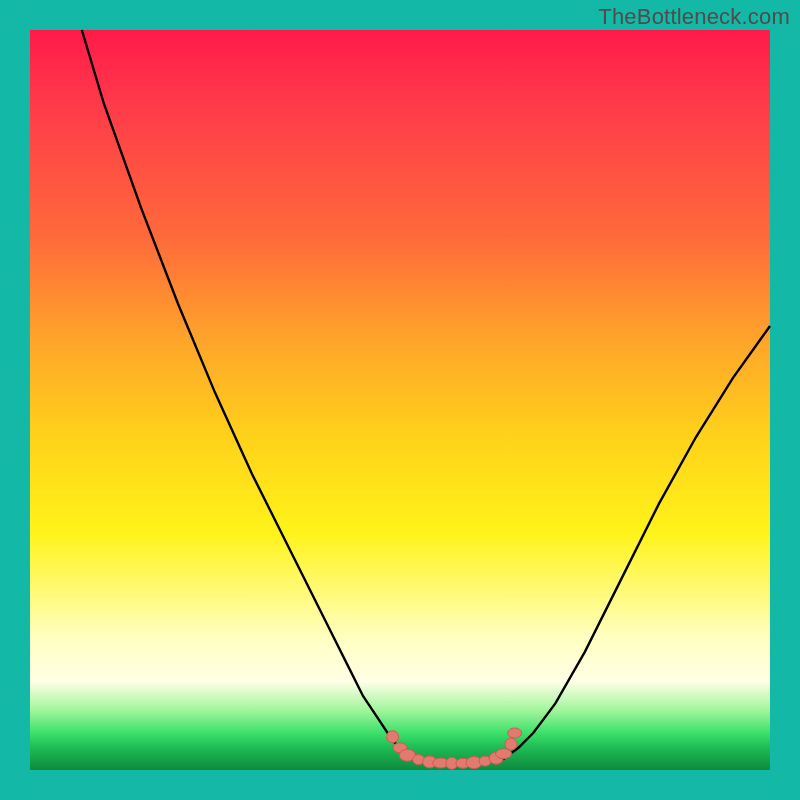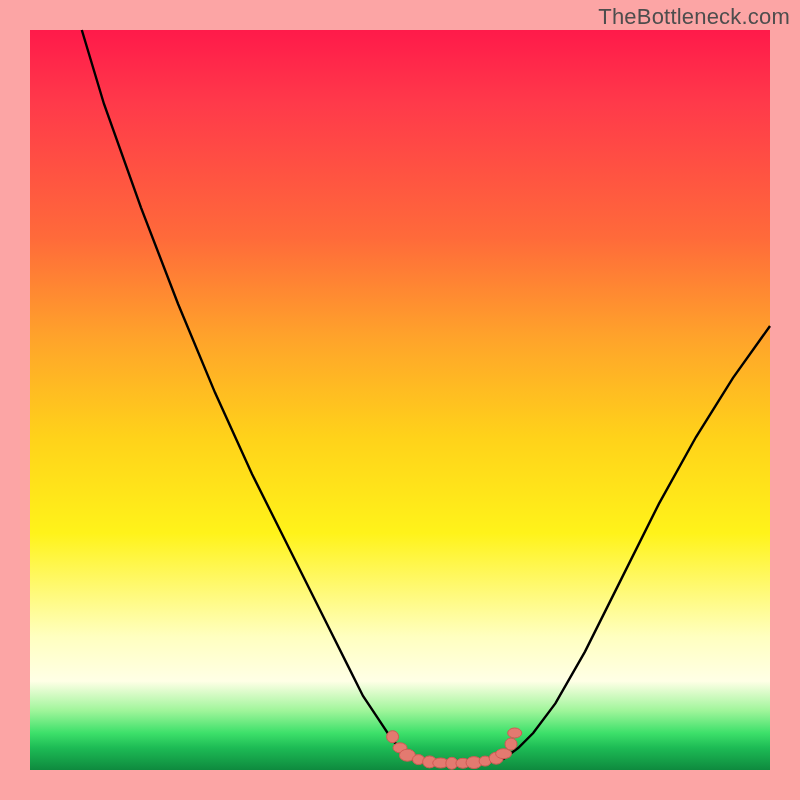--- a/index.html
+++ b/index.html
@@ -10,21 +10,21 @@
     background: #000;
     overflow: hidden;
     font-family: Arial, Helvetica, sans-serif;
   }
   .frame {
     position: absolute;
     left: 0;
     top: 0;
     width: 800px;
     height: 800px;
-    background: #fca5a5;
+    background: #14b8a6;
   }
   .plot-area {
     position: absolute;
     left: 30px;
     top: 30px;
     width: 740px;
     height: 740px;
     
     background: linear-gradient(
       to bottom,

